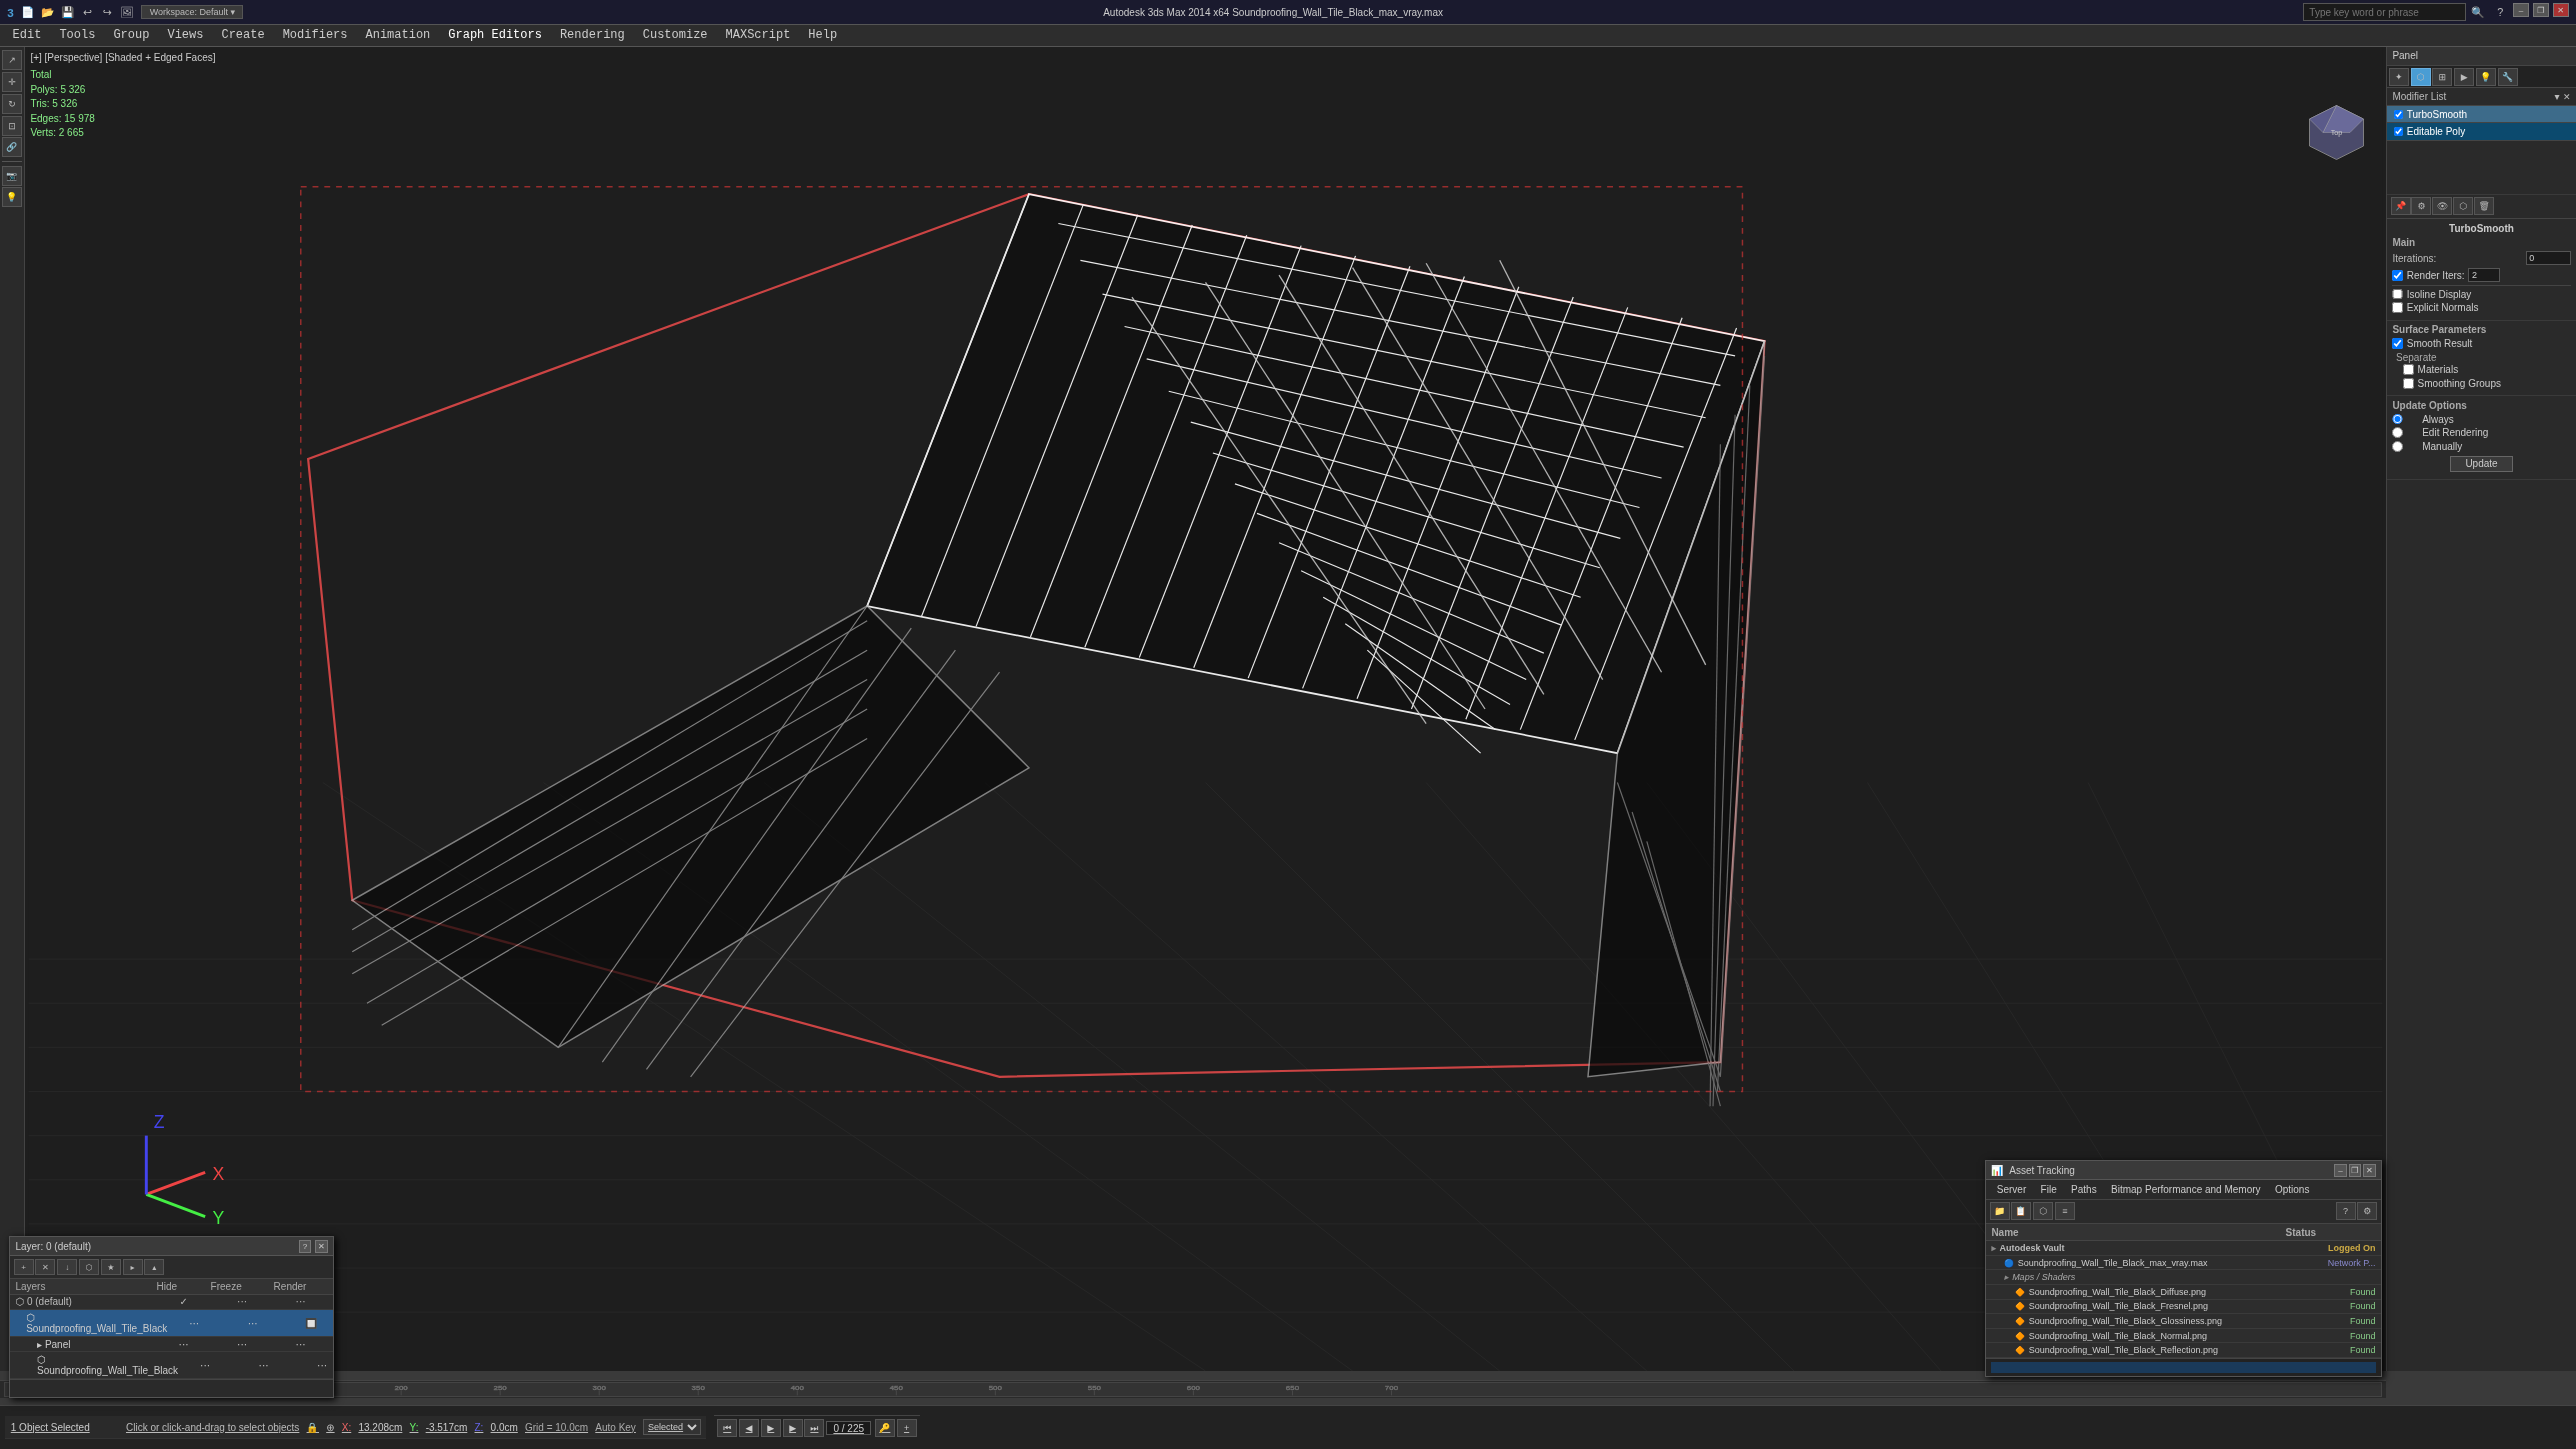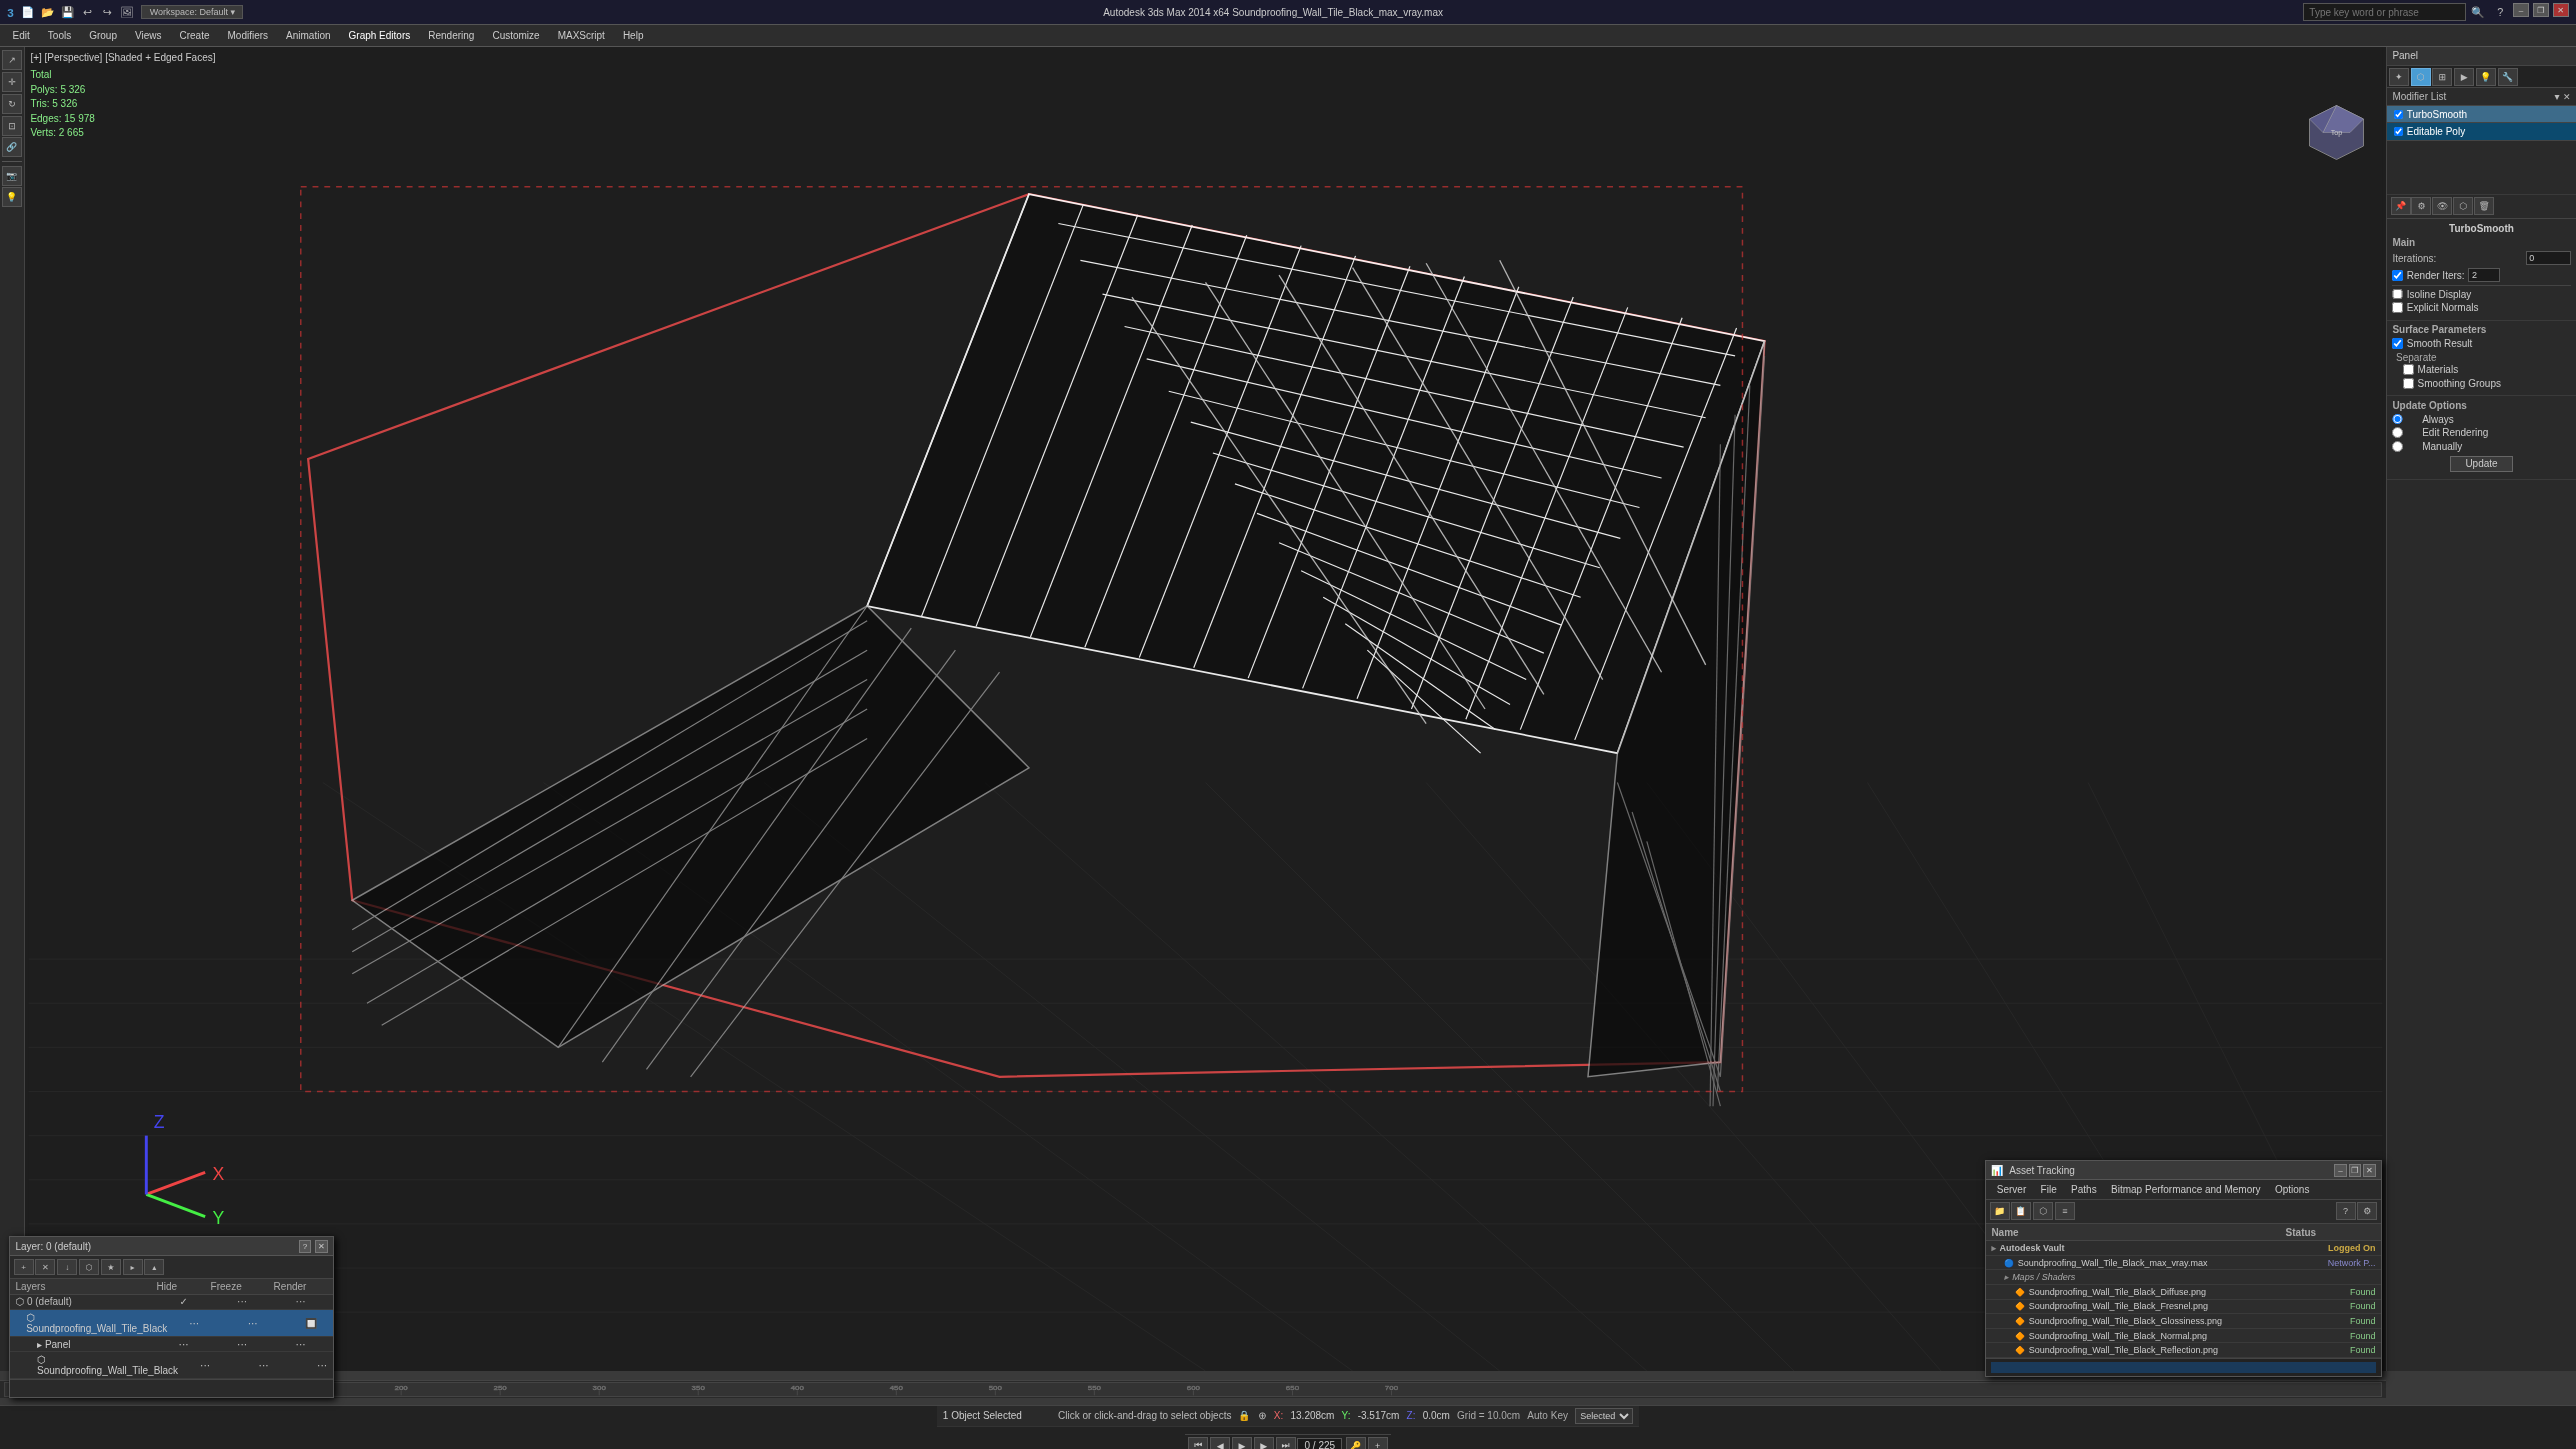--- a/index.html
+++ b/index.html
@@ -7,21 +7,21 @@
     
     
     #title-bar { background: #1a1a2e; height: 25px; display: flex; align-items: center; justify-content: space-between; padding: 0 7.2px; color: #bbb; font-size: 10px; border-bottom: 0.9px solid #555; }
     #title-bar .left { display: flex; align-items: center; gap: 5.4px; }
     #title-bar .title { flex: 1; text-align: center; color: #ccc; font-size: 10px; }
     #title-bar .controls { display: flex; gap: 3.6px; }
     .win-btn { width: 16.3px; height: 14.4px; background: #555; border: 0.9px solid #777; cursor: pointer; display: flex; align-items: center; justify-content: center; font-size: 8.1px; color: #ccc; }
     
     
     #menu-bar { background: #2d2d2d; height: 21.7px; display: flex; align-items: center; padding: 0 3.6px; border-bottom: 0.9px solid #555; gap: 0; }
-    .menu-item { padding: 8px 9px; color: #ccc; cursor: pointer; font-size: 10px; height: 100%; display: flex; align-items: center; }
+    .menu-item { padding: 8px 9px; color: #ccc; cursor: pointer; font-size: 12px; height: 100%; display: flex; align-items: center; font-family: Liberation Mono, monospace; }
     .search-box { background: #1a1a1a; border: 0.9px solid #555; color: #ccc; padding: 1.8px 5.4px; width: 181px; height: 18px; font-size: 10px; }
     
     
     #main-area { display: flex; height: calc(100% - 74px - 27px - 21.7px - 25px); }
     
     
     #left-toolbar { width: 25px; background: #2a2a2a; border-right: 0.9px solid #444; display: flex; flex-direction: column; align-items: center; padding: 3.6px 1.8px; gap: 1.8px; }
     .left-btn { width: 20px; height: 20px; background: #3a3a3a; border: 0.9px solid #555; cursor: pointer; display: flex; align-items: center; justify-content: center; font-size: 9px; color: #bbb; }
     
     
@@ -555,21 +555,21 @@
           <line x1="1300" y1="10" x2="1300" y2="16"></line>
             <text x="1300" y="9" fill="#888" font-size="8" text-anchor="middle">650</text>
           <line x1="1400" y1="10" x2="1400" y2="16"></line>
             <text x="1400" y="9" fill="#888" font-size="8" text-anchor="middle">700</text>
         </g>
       </svg>
     </div>
   </div>
 </div>
 
-<div id="status-bar" style="position:absolute;bottom:0;left:0;right:0;height:44px;background:#222;border-top:0.9px solid #444;display:flex;flex-direction:column;">
+<div id="status-bar" style="position:absolute;bottom:0;left:0;right:0;height:44px;background:#222;border-top:0.9px solid #444;display:flex;flex-direction:row;text-decoration:underline;">
 
   <div style="display:flex;align-items:center;padding:1.8px 5.4px;gap:7.2px;height:23.5px;background:#2a2a2a;border-bottom:0.9px solid #333;">
     <span style="color:#ccc;font-size:10px;min-width:108px;">1 Object Selected</span>
     <span style="flex:1;">Click or click-and-drag to select objects</span>
     <span style="font-size:10px;">🔒</span>
     <span style="font-size:10px;">⊕</span>
     <span style="color:#ee6666;font-size:10px;">X:</span>
     <span style="color:#ccc;font-size:10px;text-align:right;">13.208cm</span>
     <span style="color:#66ee66;font-size:10px;">Y:</span>
     <span style="color:#ccc;font-size:10px;">-3.517cm</span>

